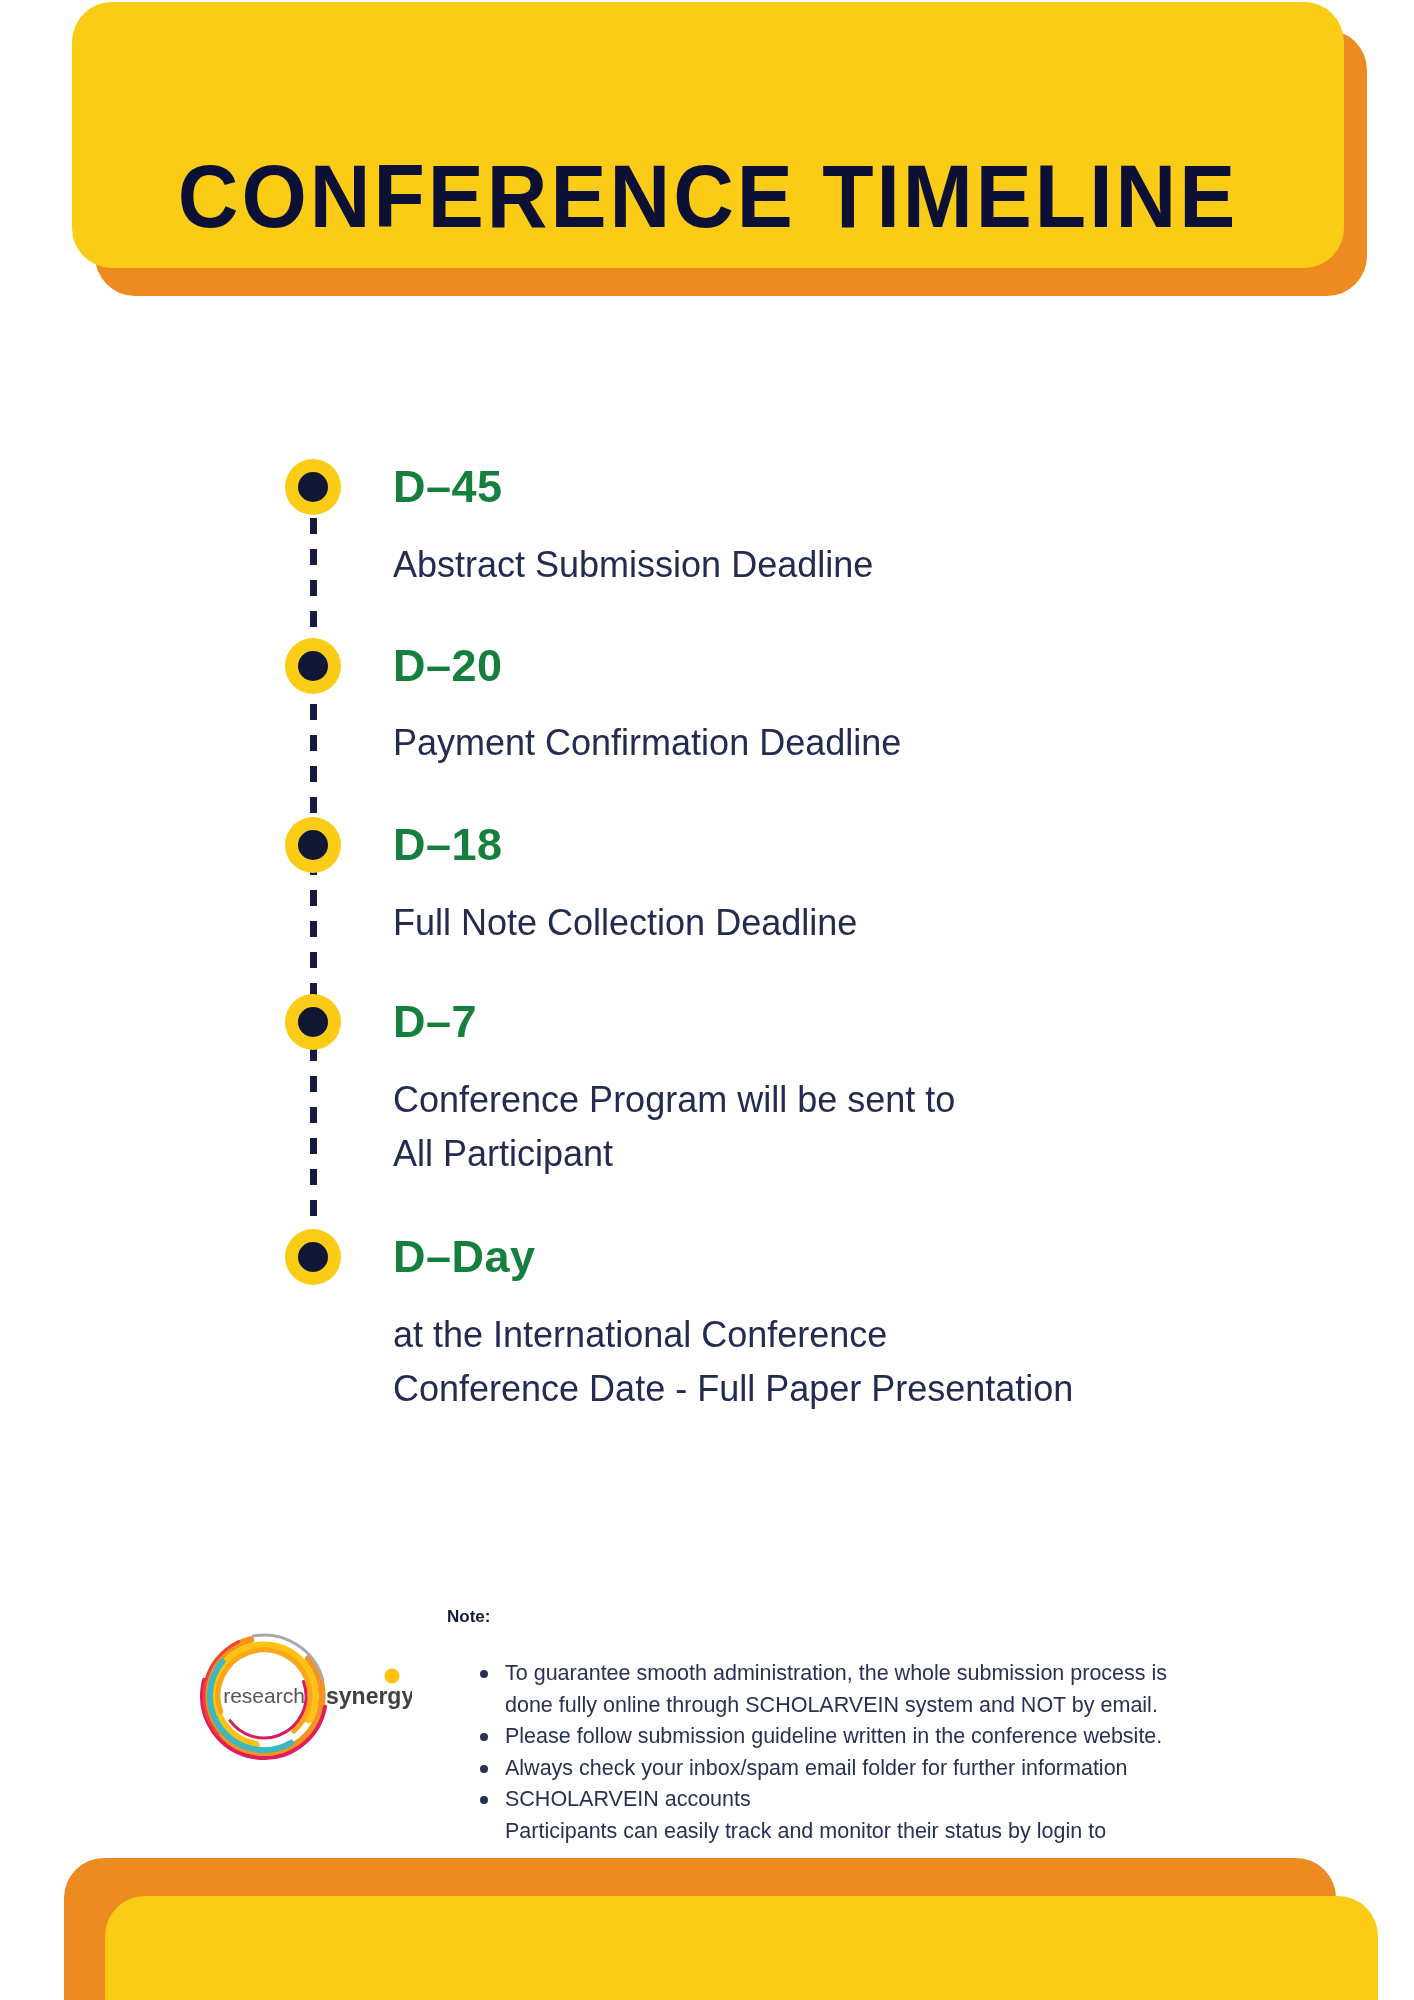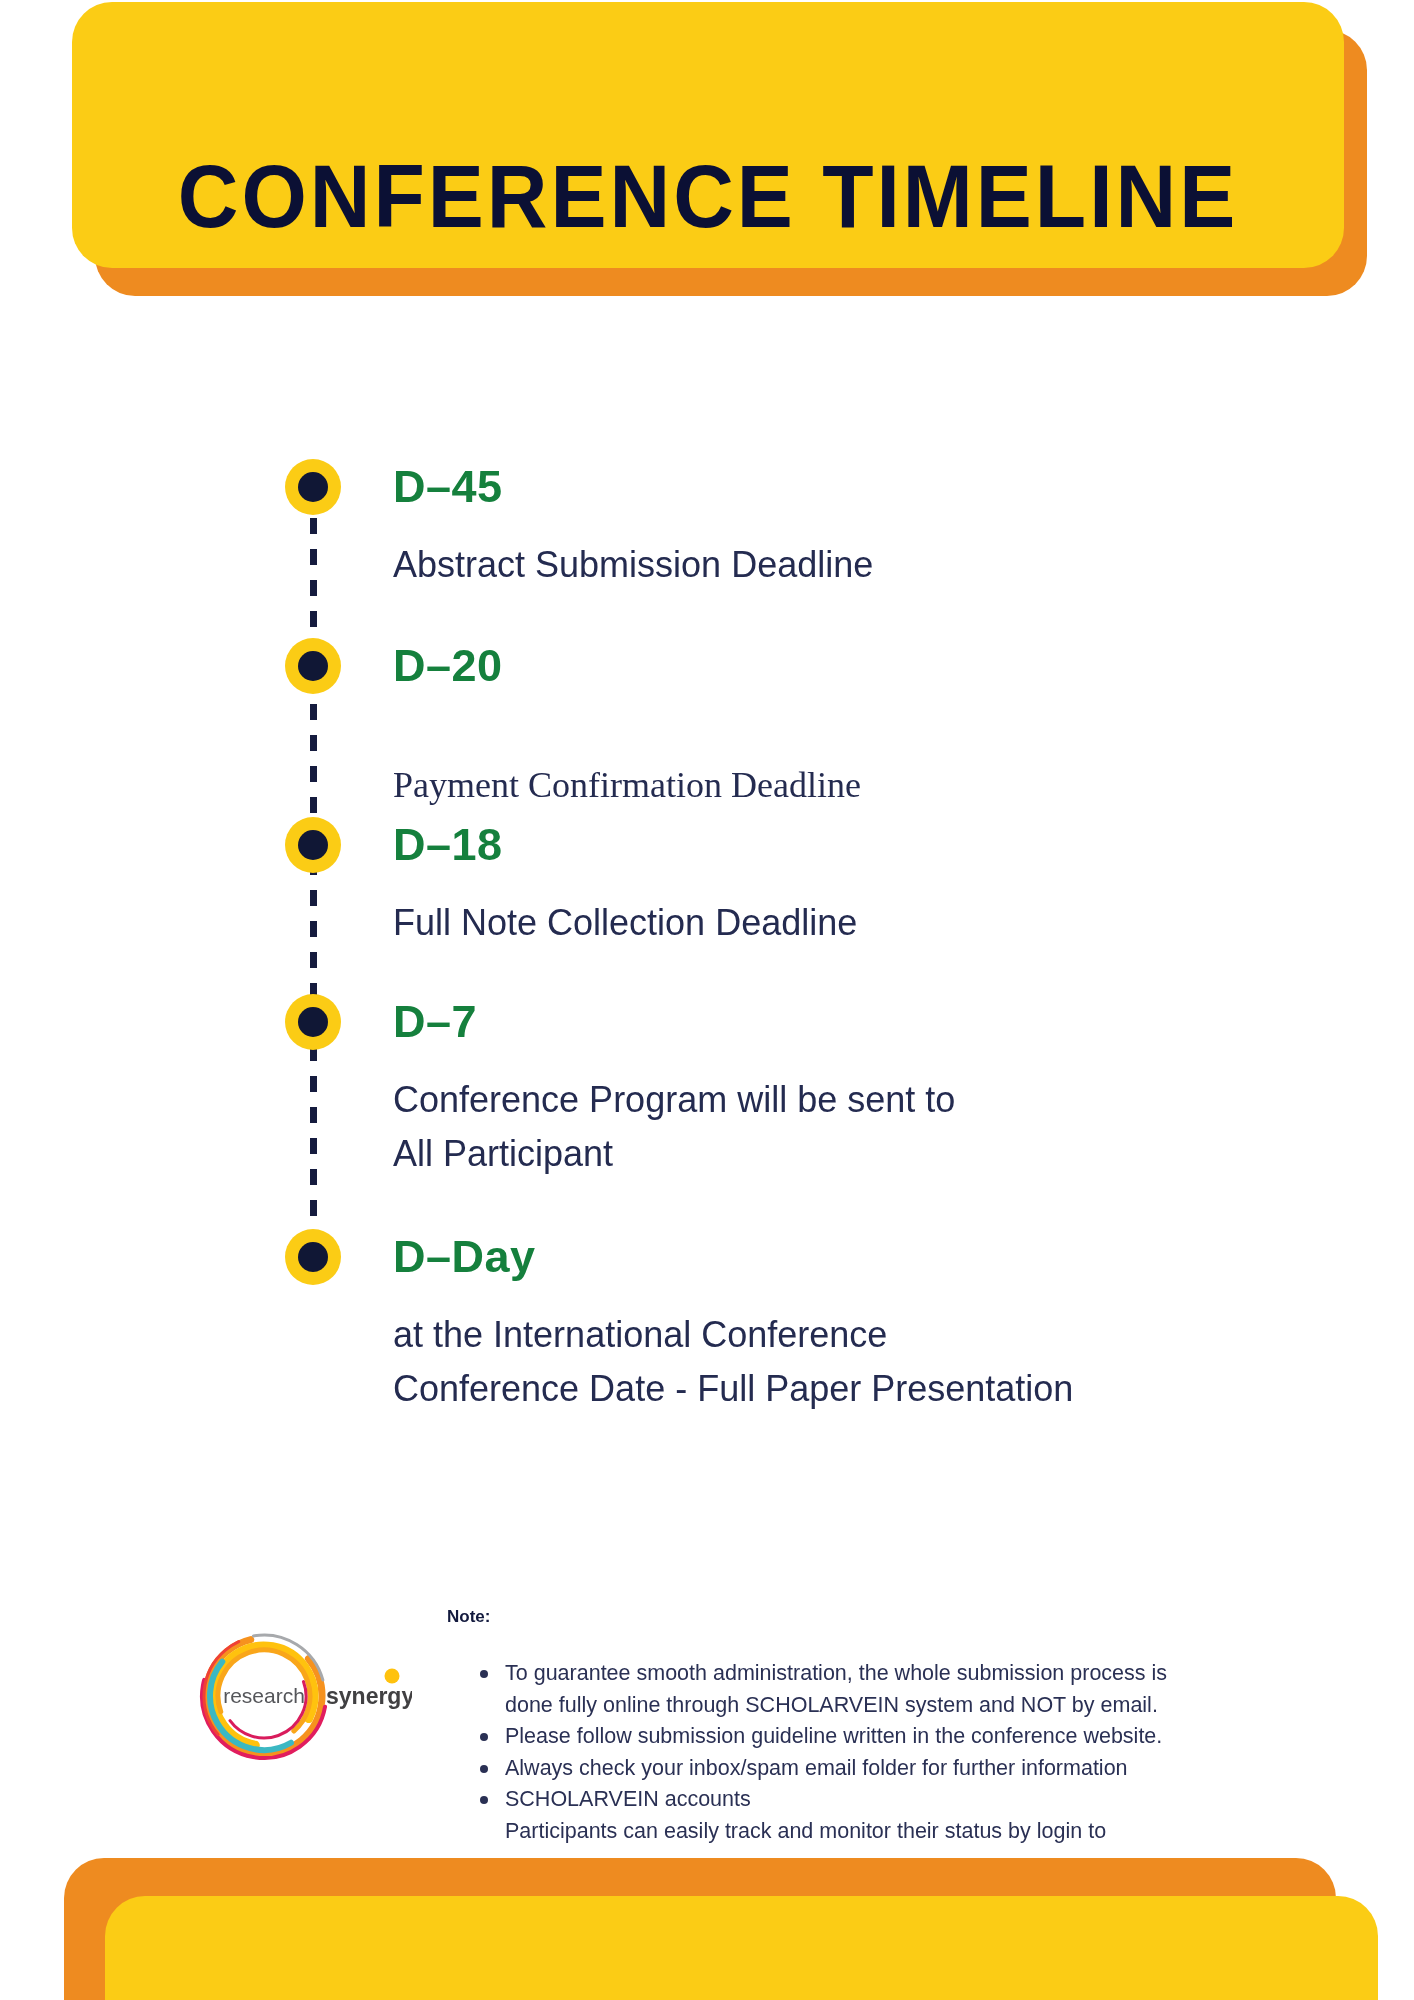--- a/index.html
+++ b/index.html
@@ -101,21 +101,21 @@
           <span class="tl-dot-core"></span>
         </div>
         <div class="tl-label" style="top: 460px;">D–45</div>
         <div class="tl-desc" style="top: 538px;">
           <div>Abstract Submission Deadline</div>
         </div>
         <div class="tl-dot" style="top: 638px;">
           <span class="tl-dot-core"></span>
         </div>
         <div class="tl-label" style="top: 639px;">D–20</div>
-        <div class="tl-desc" style="top: 758px; font-family: Liberation Serif, serif;">
+        <div class="tl-desc" style="top: 716px;">
           <div>Payment Confirmation Deadline</div>
         </div>
         <div class="tl-dot" style="top: 817px;">
           <span class="tl-dot-core"></span>
         </div>
         <div class="tl-label" style="top: 818px;">D–18</div>
         <div class="tl-desc" style="top: 896px;">
           <div>Full Note Collection Deadline</div>
         </div>
         <div class="tl-dot" style="top: 994px;">

